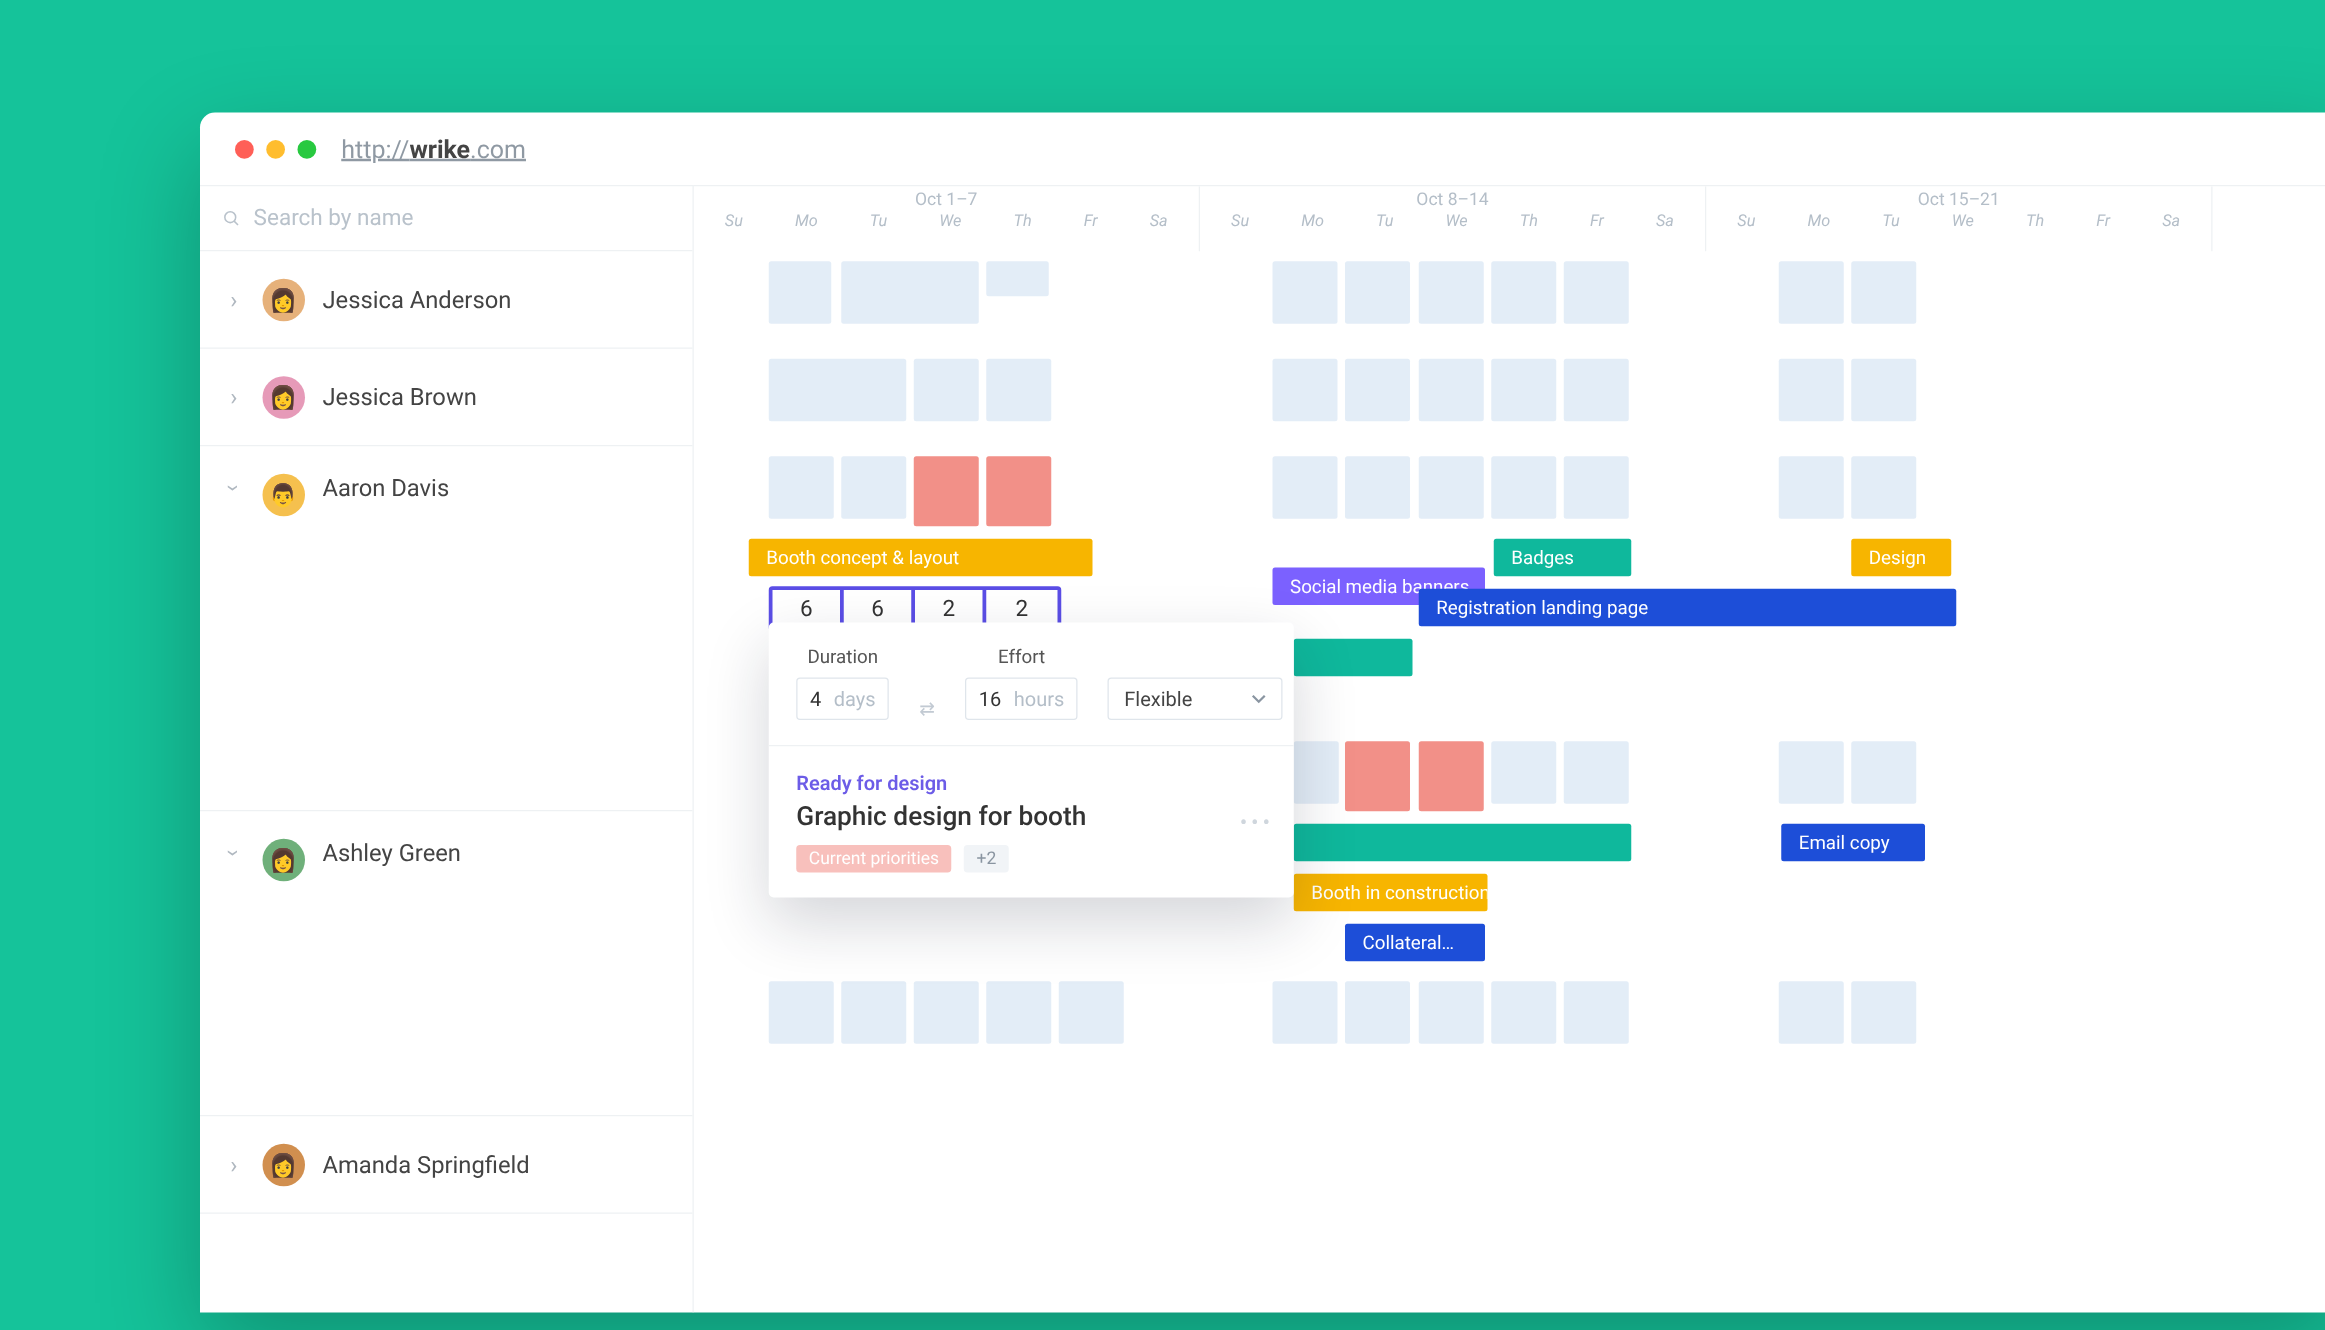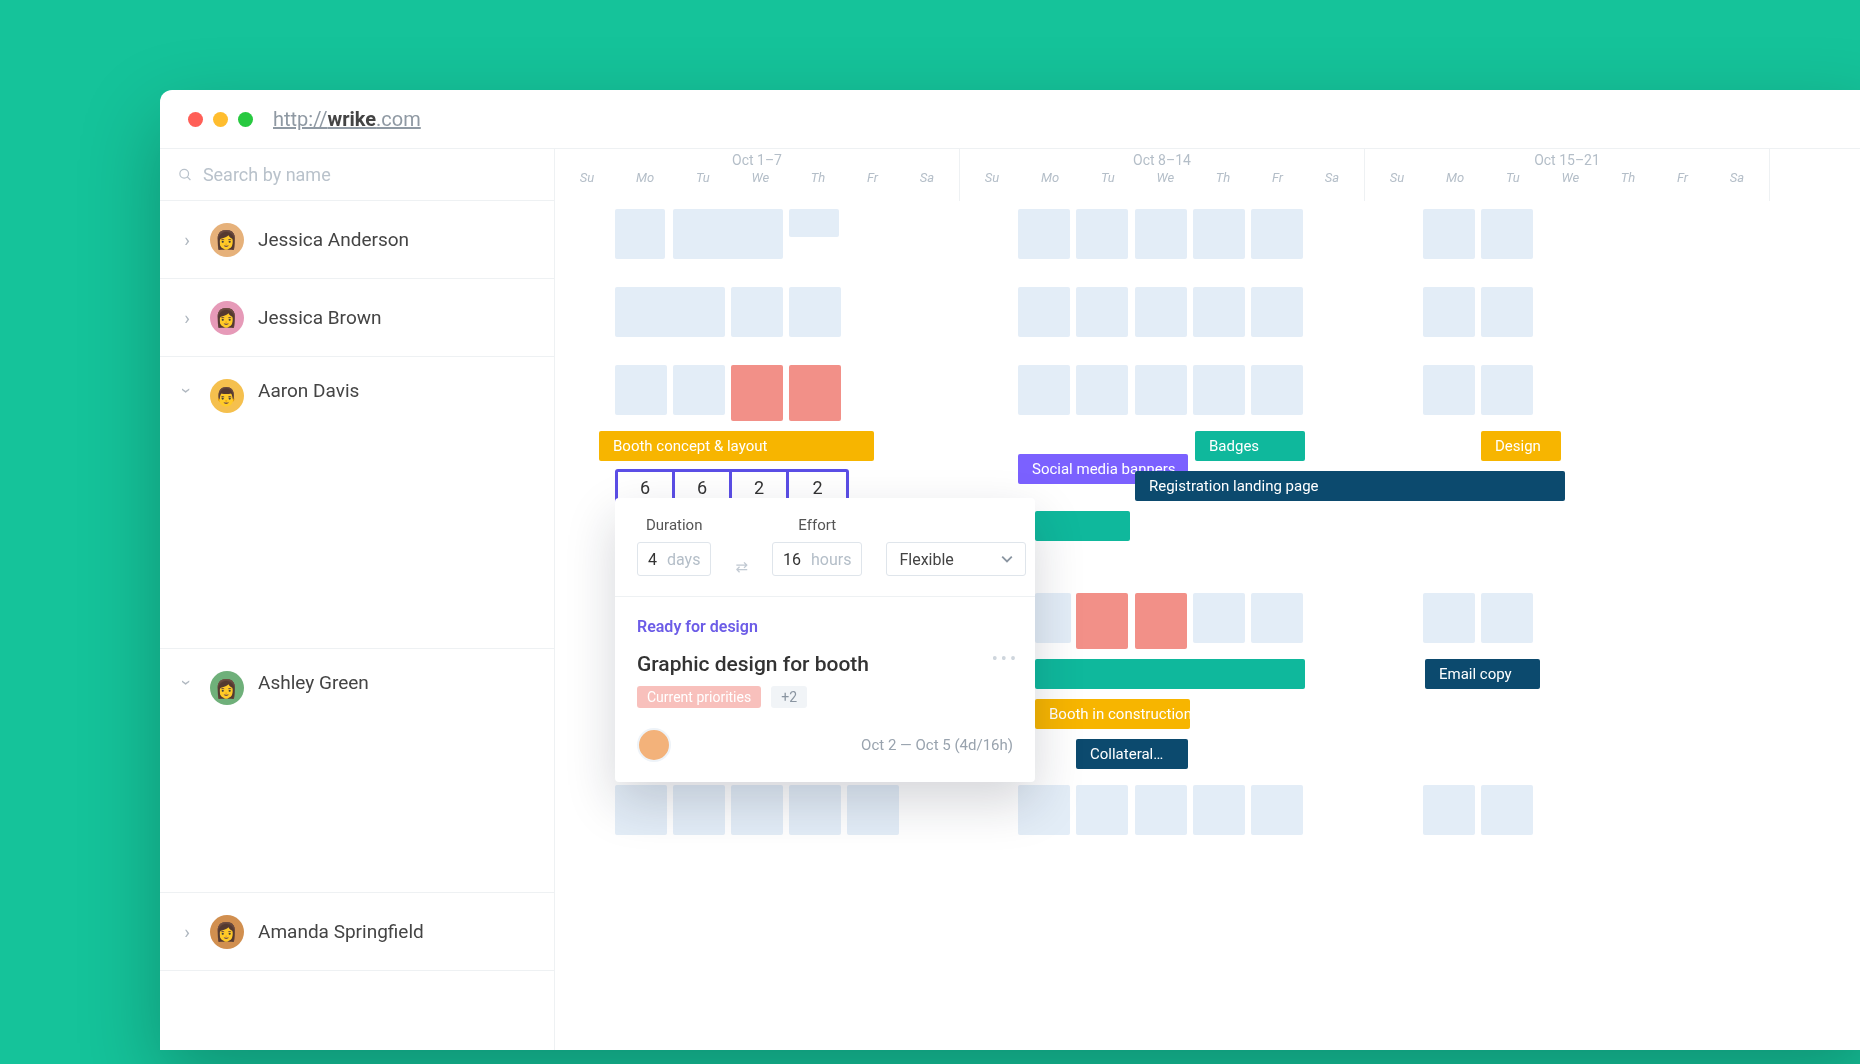--- a/index.html
+++ b/index.html
@@ -32,42 +32,42 @@
   .av-a{background:#e6b17a;} .av-b{background:#e69ab8;} .av-c{background:#f5c04e;} .av-d{background:#6fb07a;} .av-e{background:#d18f4f;}
 
   
   .grid { flex:1; position:relative; border-top:1px solid #eef1f3; overflow:hidden; }
   .week-hdr { position:absolute; top:0; height:52px; border-right:1px solid #eef1f3; text-align:center; }
   .week-hdr .wt { color:#b4bec8; font-size:14px; padding-top:3px; }
   .week-hdr .days { display:flex; justify-content:space-around; color:#b4bec8; font-size:13px; padding:0 4px; margin-top:2px;font-style:italic;}
   .cell { position:absolute; background:#e3edf7; border-radius:2px; }
 
   .bar { position:absolute; height:30px; border-radius:2px; color:#fff; font-size:15px; display:flex; align-items:center; padding:0 14px; white-space:nowrap; overflow:hidden; }
-  .c-orange{background:#f7b500;} .c-purple{background:#7b61ff;margin-top:23px;} .c-teal{background:#0fb89c;} .c-blue{background:#0c4a6e;}
+  .c-orange{background:#f7b500;} .c-purple{background:#7b61ff;margin-top:23px;} .c-teal{background:#0fb89c;} .c-blue{background:#1d4ed8;}
   .c-salmon{background:#f29088;} 
 
   .numbox-wrap{ position:absolute; display:flex; border:3px solid #5b4ee6; border-radius:3px; background:#fff; }
   .numbox{ width:57px; height:30px; border-right:3px solid #5b4ee6; display:flex; align-items:center; justify-content:center; font-size:18px; color:#333;}
   .numbox:last-child{border-right:none;}
 
   
   .panel { position:absolute; left:455px; top:408px; width:420px; background:#fff; box-shadow:0 20px 50px rgba(20,30,50,.18); border-radius:4px; padding:18px 22px 20px; }
   .pf {display:flex; gap:18px; align-items:flex-end;text-align:center;}
   .pf .lbl{font-size:15px; color:#555; margin-bottom:8px;}
   .pf .ibox{display:flex; align-items:center; border:1px solid #dfe5eb; border-radius:3px; height:34px; }
   .pf .ibox span.v{padding:0 10px; color:#333;}
   .pf .ibox span.u{padding-right:10px; color:#b4bec8;}
   .pf .sel{border:1px solid #dfe5eb; border-radius:3px; height:34px; display:flex; align-items:center; justify-content:space-between; padding:0 12px; width:140px; color:#444;}
   .pf .sel svg{width:12px;height:12px;}
   .adj-icon{color:#c2cad3; font-size:15px; padding:0 6px;}
 
   .panel hr{border:none; border-top:1px solid #eef1f3; margin:20px -22px;}
   .panel .status{color:#6c5ce7; font-size:16px; font-weight:600;}
   .panel .dots{position:absolute; right:16px; top:150px; color:#cfd6dd; letter-spacing:3px; font-size:18px;}
-  .panel h3{font-size:21px; color:#333; font-weight:500; margin-top:16px;}
+  .panel h3{font-size:21px; color:#333; font-weight:500; margin-top:6px;}
   .panel .tags{display:flex; gap:10px; margin-top:10px;}
   .panel .tag{background:#f2908850; color:#f26d63; padding:3px 10px; border-radius:3px; font-size:14px;}
   .panel .tag.prim{background:#f2908890; color:#fff;}
   .panel .tag.more{background:#f1f4f7; color:#8a95a1;}
   .panel .foot{display:flex; align-items:center; justify-content:space-between; margin-top:20px;}
   .panel .foot .mini-av{width:34px;height:34px;border-radius:50%; background:#f3b27a; border:2px solid #eef3f8;}
   .panel .foot .dates{color:#99a3ae; font-size:15px;}
 </style>
 </head>
 <body>
@@ -282,19 +282,15 @@
       </div>
     </div>
     <hr>
     <div class="status">Ready for design</div>
     <div class="dots">•••</div>
     <h3>Graphic design for booth</h3>
     <div class="tags">
       <span class="tag prim">Current priorities</span>
       <span class="tag more">+2</span>
     </div>
-    <div class="foot">
-      <div class="mini-av"></div>
-      <div class="dates">Oct 2 — Oct 5 (4d/16h)</div>
-    </div>
   </div>
 
 </div>
 
 </body></html>

